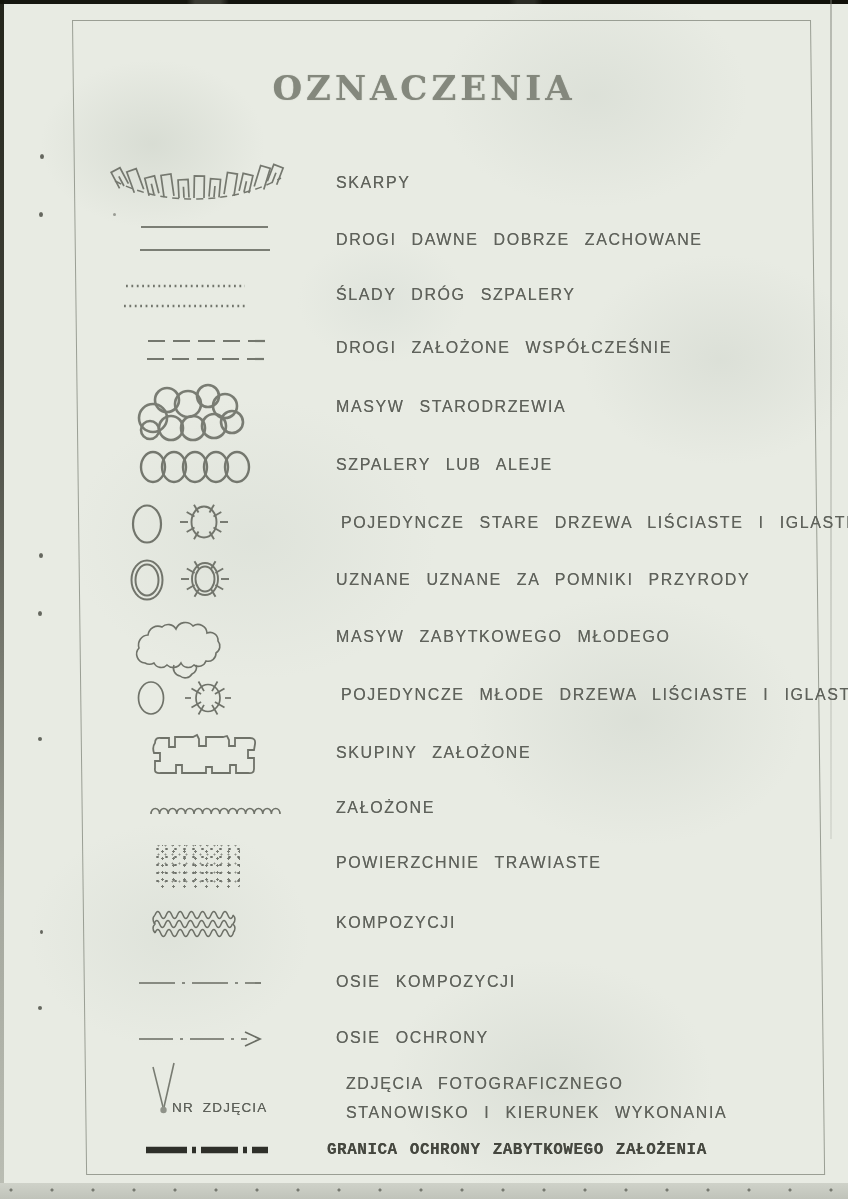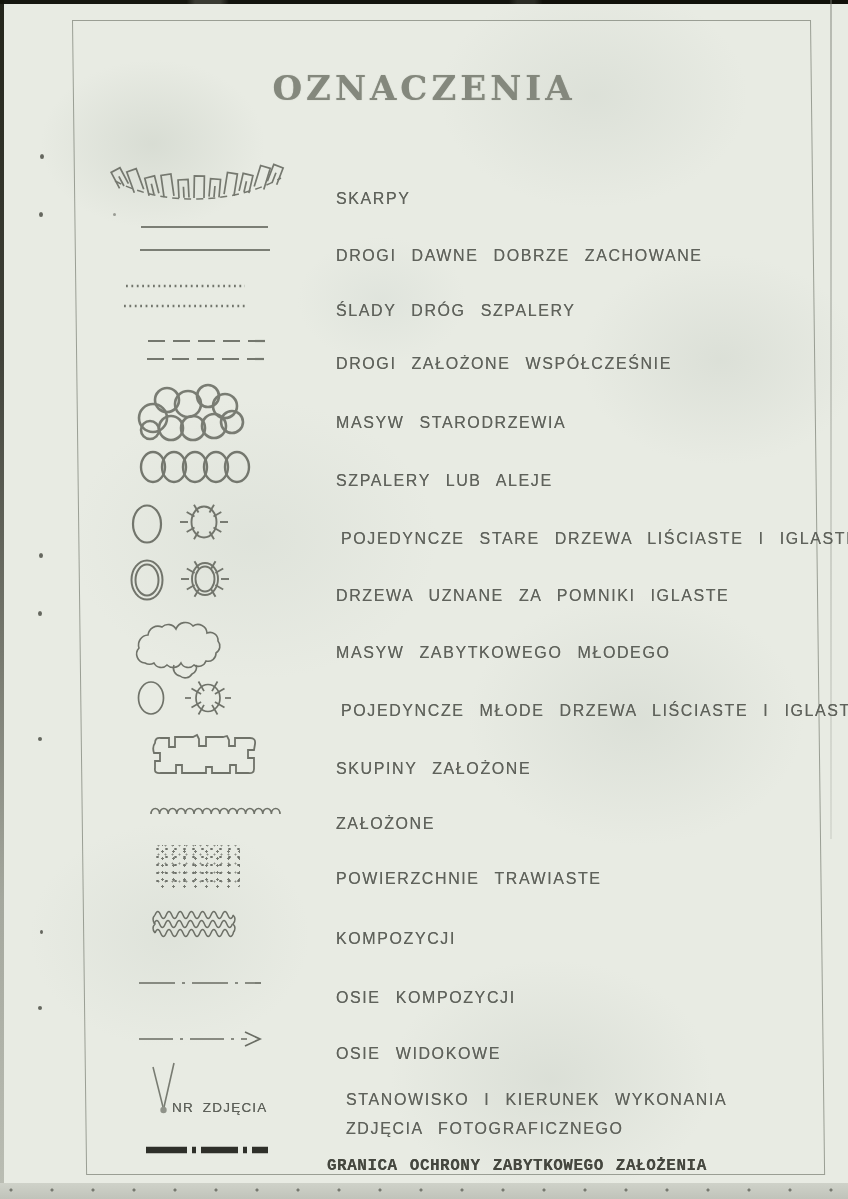--- a/index.html
+++ b/index.html
@@ -35,21 +35,20 @@
     position:absolute;left:0;right:0;top:60px;margin:8px;text-align:center;
     font-family:"DejaVu Serif", serif;font-weight:bold;font-size:34px;
     letter-spacing:4px;color:#84887d;
     text-shadow:0 0 1px rgba(132,136,125,.6);
   }
   .row{position:absolute;left:0;top:0;width:100%;height:0;}
   .lbl{
     position:absolute;font-size:16px;letter-spacing:1.6px;word-spacing:9px;
     color:#5f625b;white-space:nowrap;line-height:18px;
     text-shadow:0 0 .6px rgba(95,98,91,.8);
-    margin-top:16px;
   }
   .lbl-mono{
     font-family:"Liberation Mono", monospace;font-size:16px;font-weight:bold;
     letter-spacing:.5px;word-spacing:2px;color:#45473f;
     text-shadow:0 0 .4px rgba(69,71,63,.8);
   }
   .lbl-2line span{display:block;line-height:29px;}
   .sym{position:absolute;overflow:visible;}
   .sym path,.sym line,.sym circle,.sym ellipse,.sym polyline{vector-effect:none;}
   .stipple{
@@ -194,21 +193,21 @@
         <line x1="30" y1="33" x2="34.5" y2="40.8"></line>
       <line x1="18" y1="33" x2="13.5" y2="40.8"></line>
         <line x1="13.6" y1="29" x2="5.8" y2="33.5"></line>
       <line x1="13.6" y1="17" x2="5.8" y2="12.5"></line>
         <line x1="18" y1="13" x2="13.5" y2="5.2"></line>
       <line x1="30" y1="13" x2="34.5" y2="5.2"></line>
         <line x1="34.4" y1="17" x2="42.2" y2="12.5"></line>
       <line x1="0" y1="23" x2="8" y2="23"></line>
         <line x1="40" y1="23" x2="48" y2="23"></line>
     </svg>
-    <div class="lbl" style="left:336px;top:571px">DRZEWA UZNANE ZA POMNIKI IGLASTE</div>
+    <div class="lbl" style="left:336px;top:571px">UZNANE UZNANE ZA POMNIKI PRZYRODY</div>
   </div>
 
   <div class="row">
     <svg class="sym" style="left:132px;top:619px" width="94" height="62" viewBox="0 0 94 62" fill="none" stroke="#6f7269" stroke-width="1.6">
       <path d="M13 44 A9 9 0 0 1 7 29 A10 10 0 0 1 16 16 A10 10 0 0 1 30 8 A9 9 0 0 1 44 10 A10 10 0 0 1 61 7 A9 9 0 0 1 75 14 A8 8 0 0 1 86 22 A8 8 0 0 1 84 34 A8 8 0 0 1 74 42 A8 8 0 0 1 62 46 A8 8 0 0 1 49 44 A9 9 0 0 1 35 46 A8 8 0 0 1 22 44 A9 9 0 0 1 13 44 Z"></path>
       <path d="M42 46 A8 8 0 0 0 48 57 A8 8 0 0 0 60 55 A7 7 0 0 0 64 46"></path>
     </svg>
     <div class="lbl" style="left:336px;top:628px">MASYW ZABYTKOWEGO MŁODEGO</div>
   </div>
 
@@ -267,33 +266,33 @@
       <line x1="0" y1="3" x2="122" y2="3" stroke-dasharray="36 7 3 7"></line>
     </svg>
     <div class="lbl" style="left:336px;top:973px">OSIE KOMPOZYCJI</div>
   </div>
 
   <div class="row">
     <svg class="sym" style="left:139px;top:1030px" width="126" height="18" viewBox="0 0 126 18" fill="none" stroke="#696c63" stroke-width="1.7">
       <line x1="0" y1="9" x2="108" y2="9" stroke-dasharray="34 7 3 7"></line>
       <polyline points="106,2 121,9 106,16"></polyline>
     </svg>
-    <div class="lbl" style="left:336px;top:1029px">OSIE WIDOKOWE</div>
+    <div class="lbl" style="left:336px;top:1029px">OSIE OCHRONY</div>
   </div>
 
   <div class="row">
     <svg class="sym" style="left:147px;top:1061px" width="32" height="54" viewBox="0 0 32 54" fill="none" stroke="#787b72" stroke-width="1.6">
       <line x1="6" y1="6" x2="16" y2="46"></line>
       <line x1="27" y1="2" x2="17" y2="46"></line>
       <circle cx="16.5" cy="49" r="3.2" fill="#8f9289" stroke="none"></circle>
     </svg>
     <div class="nr-label">NR ZDJĘCIA</div>
     <div class="lbl lbl-2line" style="left:346px;top:1069px">
+      <span>ZDJĘCIA  FOTOGRAFICZNEGO</span>
       <span>STANOWISKO  I  KIERUNEK  WYKONANIA</span>
-      <span>ZDJĘCIA  FOTOGRAFICZNEGO</span>
     </div>
   </div>
 
   <div class="row">
     <svg class="sym" style="left:146px;top:1146px" width="124" height="8" viewBox="0 0 124 8" stroke="#2e2f29" stroke-width="6.4">
       <line x1="0" y1="4" x2="122" y2="4" stroke-dasharray="41 5 4 5 37 5 4 5 16"></line>
     </svg>
     <div class="lbl lbl-mono" style="left:327px;top:1141px">GRANICA OCHRONY ZABYTKOWEGO ZAŁOŻENIA</div>
   </div>
 

